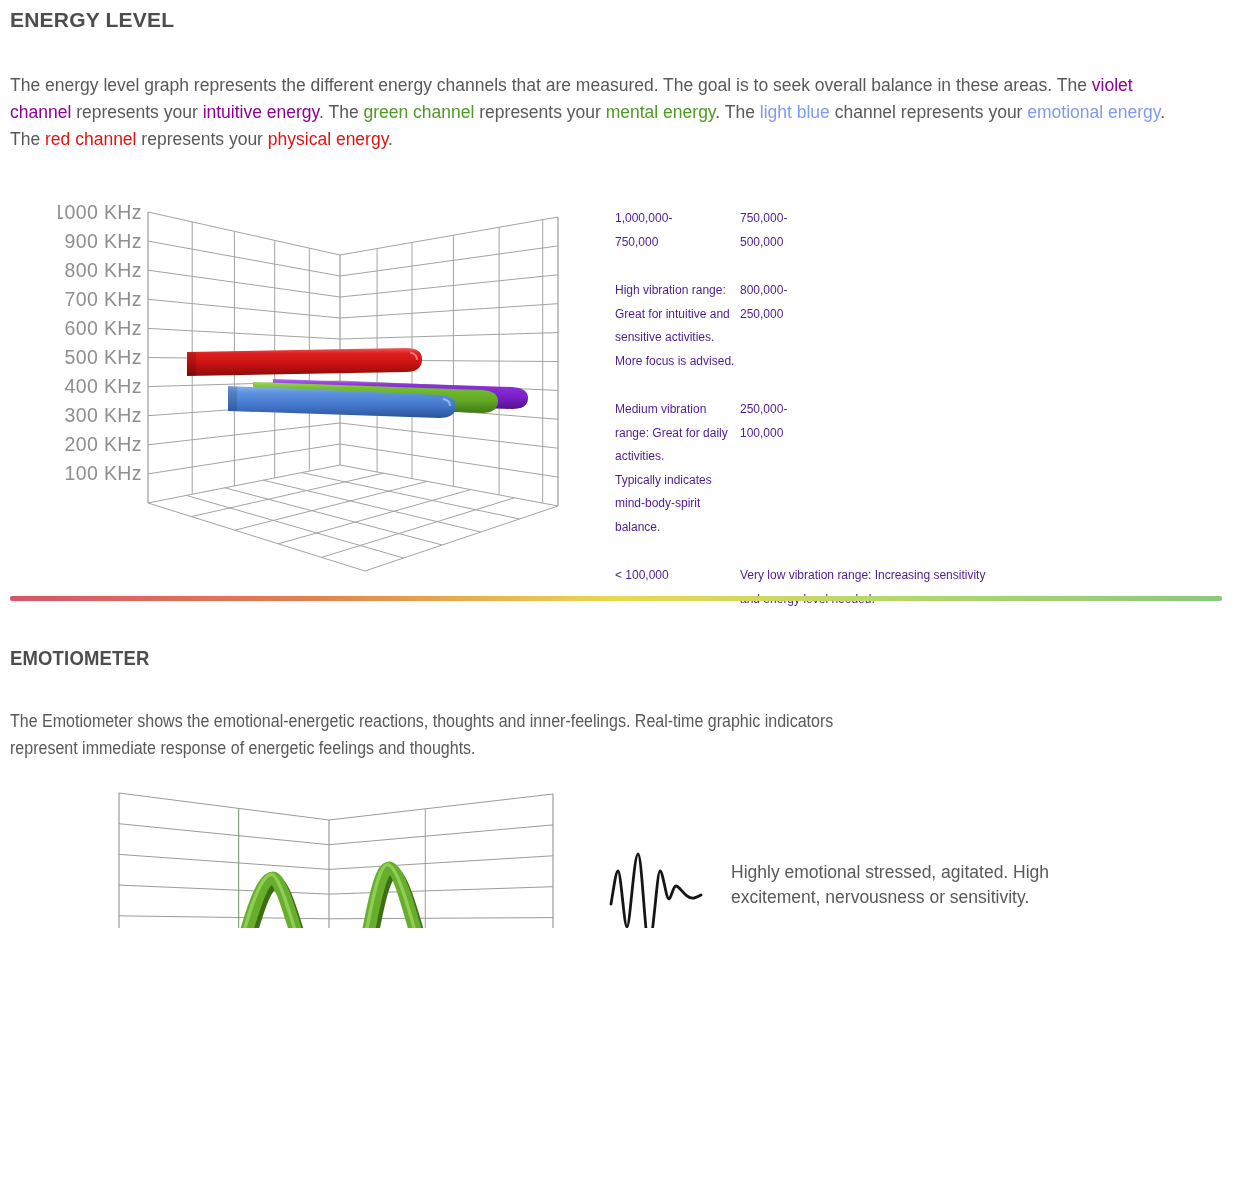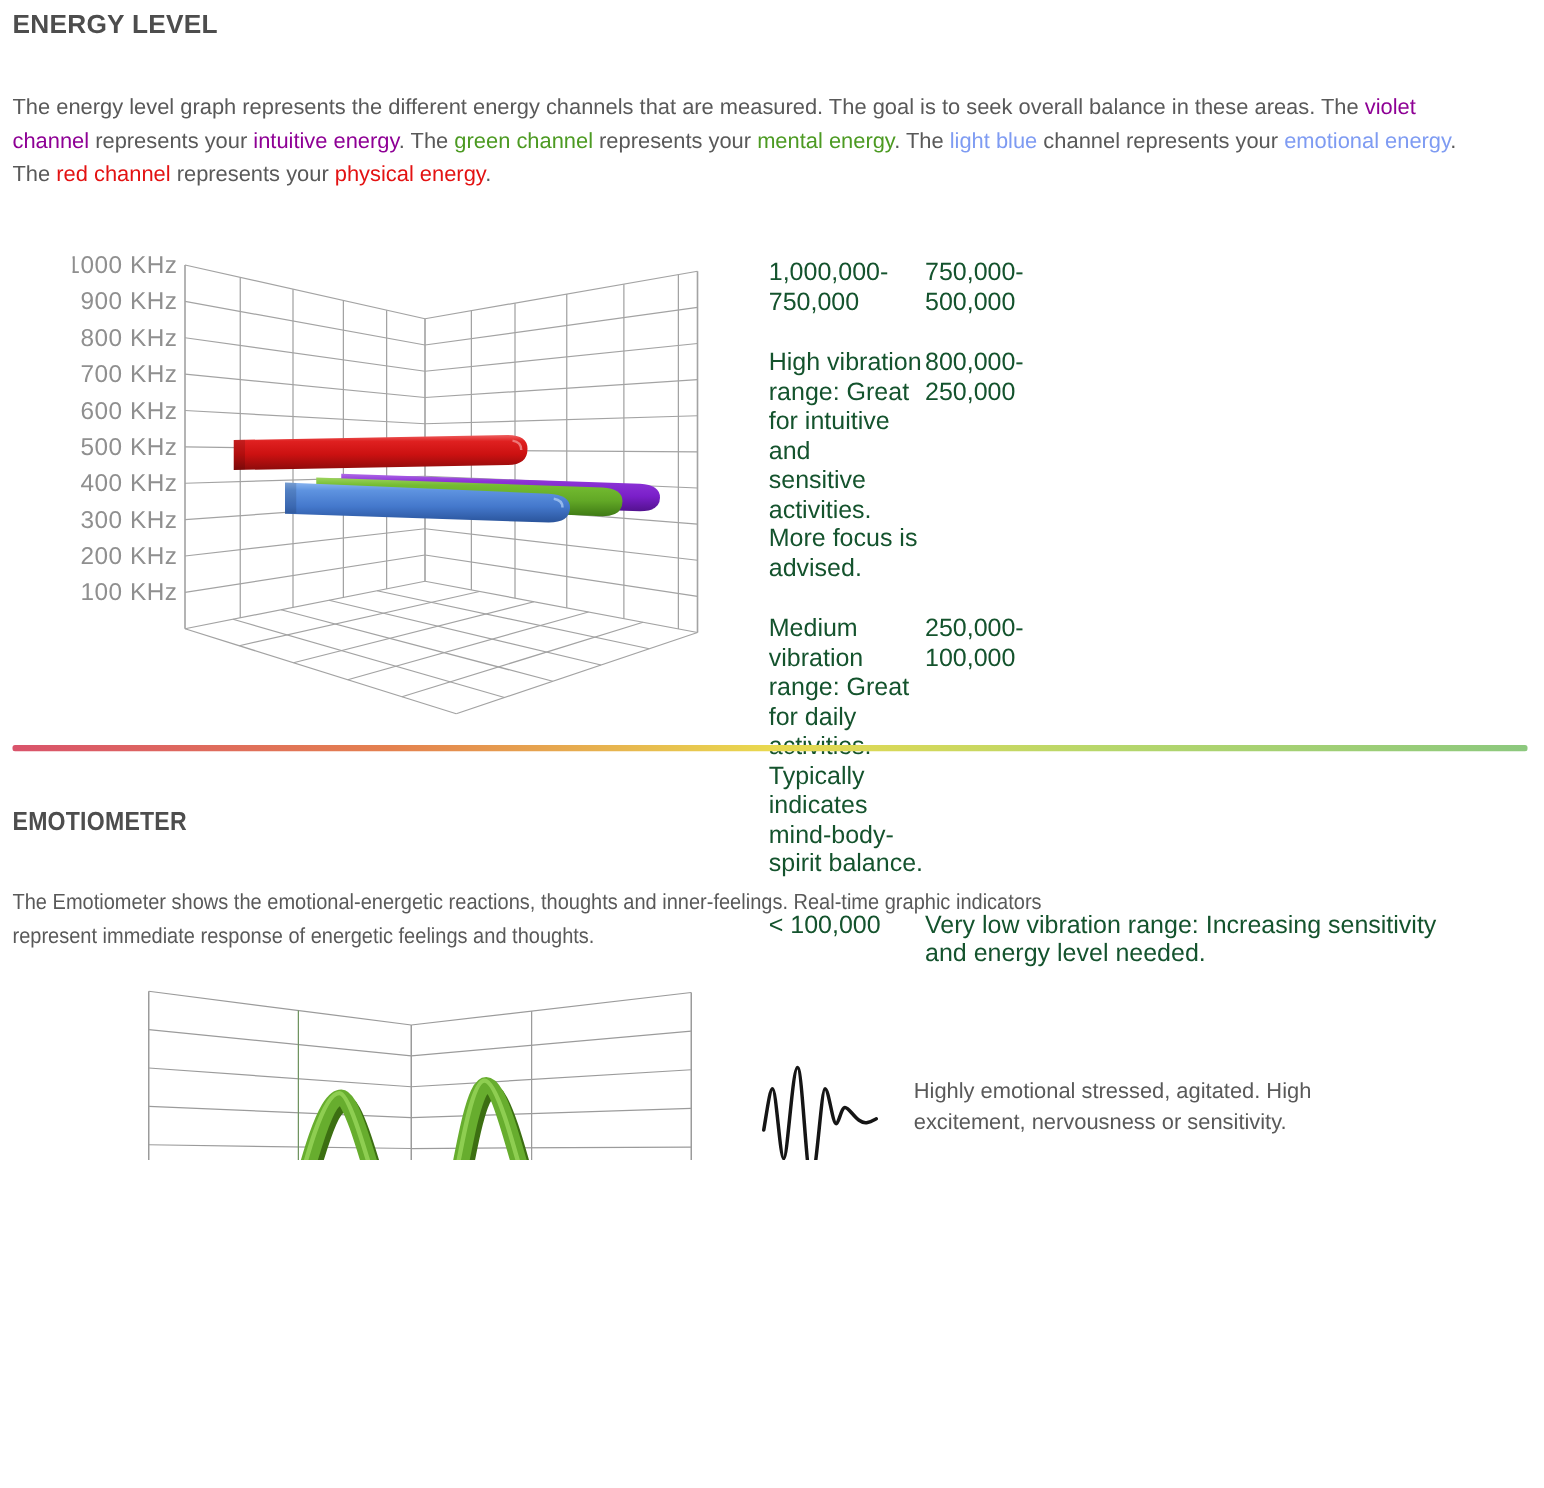--- a/index.html
+++ b/index.html
@@ -20,21 +20,21 @@
   #para-emotio .squeeze{display:block;transform:scaleX(0.915);transform-origin:0 0;width:109.3%;white-space:pre-line;}
   .c-violet{color:#8e0095;}
   .c-green{color:#4c9a22;text-align:right;}
   .c-blue{color:#7e9bf2;text-align:center;}
   .c-red{color:#e31212;}
   .chart1{position:absolute;left:58px;top:203px;width:545px;height:370px;}
   .chart2{position:absolute;left:112px;top:788px;width:450px;height:392px;}
   .vtable{
     position:absolute;left:615px;top:207px;width:605px;
     display:grid;grid-template-columns:125px 1fr;row-gap:25px;column-gap:0;
-    font-size:20px;line-height:23.5px;color:#14532d;
+    font-size:12px;line-height:23.5px;color:#4c1d95;
   }
   .vrange{white-space:pre-line;}
   .vdesc{white-space:pre-line;max-width:478px;}
   .divider{
     position:absolute;left:10px;top:596px;width:1212px;height:5px;border-radius:2px;
     background:linear-gradient(to right,#d9536b 0%,#e4814f 25%,#e9d94f 50%,#b7d76b 72%,#8cc87e 100%);
   }
   .wave-row{position:absolute;display:flex;align-items:flex-start;}
   #wave-row-1{left:608px;top:852px;}
   #wave-row-2{left:608px;top:975px;}

